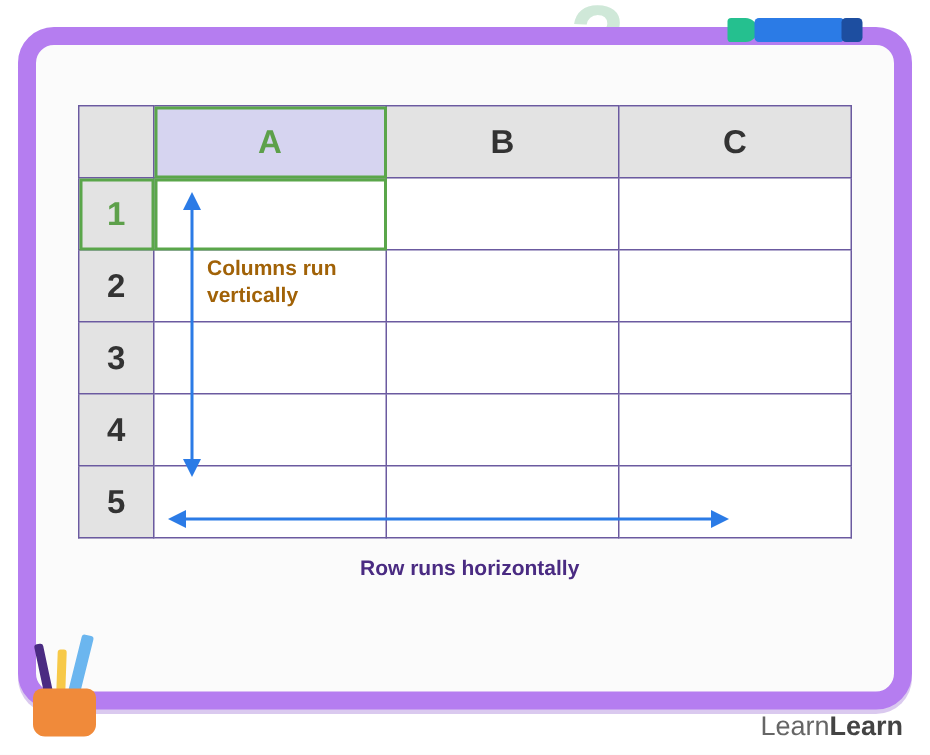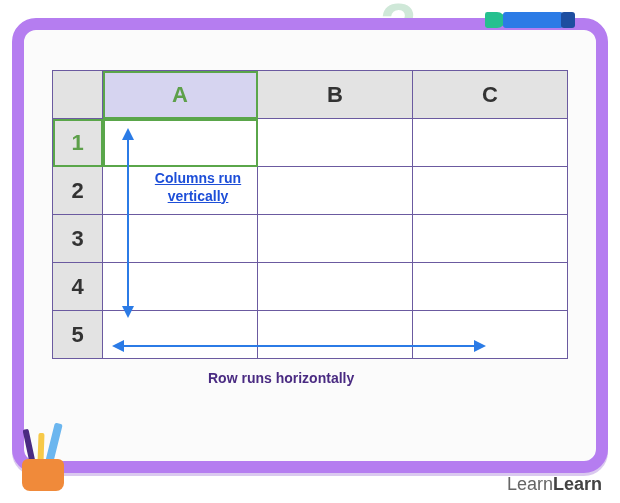--- a/index.html
+++ b/index.html
@@ -106,26 +106,24 @@
     color: #5da04a;
     outline: 2px solid #5aa64a;
     outline-offset: -2px;
   }
   table.grid tbody tr:first-child td.cell-a1 {
     outline: 2px solid #5aa64a;
     outline-offset: -2px;
   }
   .col-label {
     position: absolute;
-    color: #1d4ed8;
+    color: #a16207;
     font-size: 14px;
-    text-align: center;
     line-height: 1.25;
     font-weight: 600;
-    text-decoration: underline;
   }
   .row-label {
     position: absolute;
     color: #4a2b82;
     font-size: 14px;
     font-weight: 600;
   }
   svg.arrow {
     position: absolute;
     overflow: visible;
@@ -259,21 +257,21 @@
 
       <svg class="arrow" style="left:62px; top:266px; width:370px; height:20px;">
         <defs>
           <marker id="arrH1" viewBox="0 0 10 10" refX="5" refY="5" markerWidth="6" markerHeight="6" orient="auto-start-reverse">
             <path d="M0,0 L10,5 L0,10 z" fill="#2b7be6"></path>
           </marker>
         </defs>
         <line x1="4" y1="10" x2="366" y2="10" stroke="#2b7be6" stroke-width="2" marker-start="url(#arrH1)" marker-end="url(#arrH1)"></line>
       </svg>
 
-      <div class="row-label" style="left:156px; top:300px;">Row runs horizontally</div>
+      <div class="row-label" style="left:188px; top:300px;">Row runs horizontally</div>
 
     </div>
   </div>
 </div>
 
 <div class="pencil-cup">
   <div class="pen1"></div>
   <div class="pen2"></div>
   <div class="pen3"></div>
   <div class="cup"></div>

